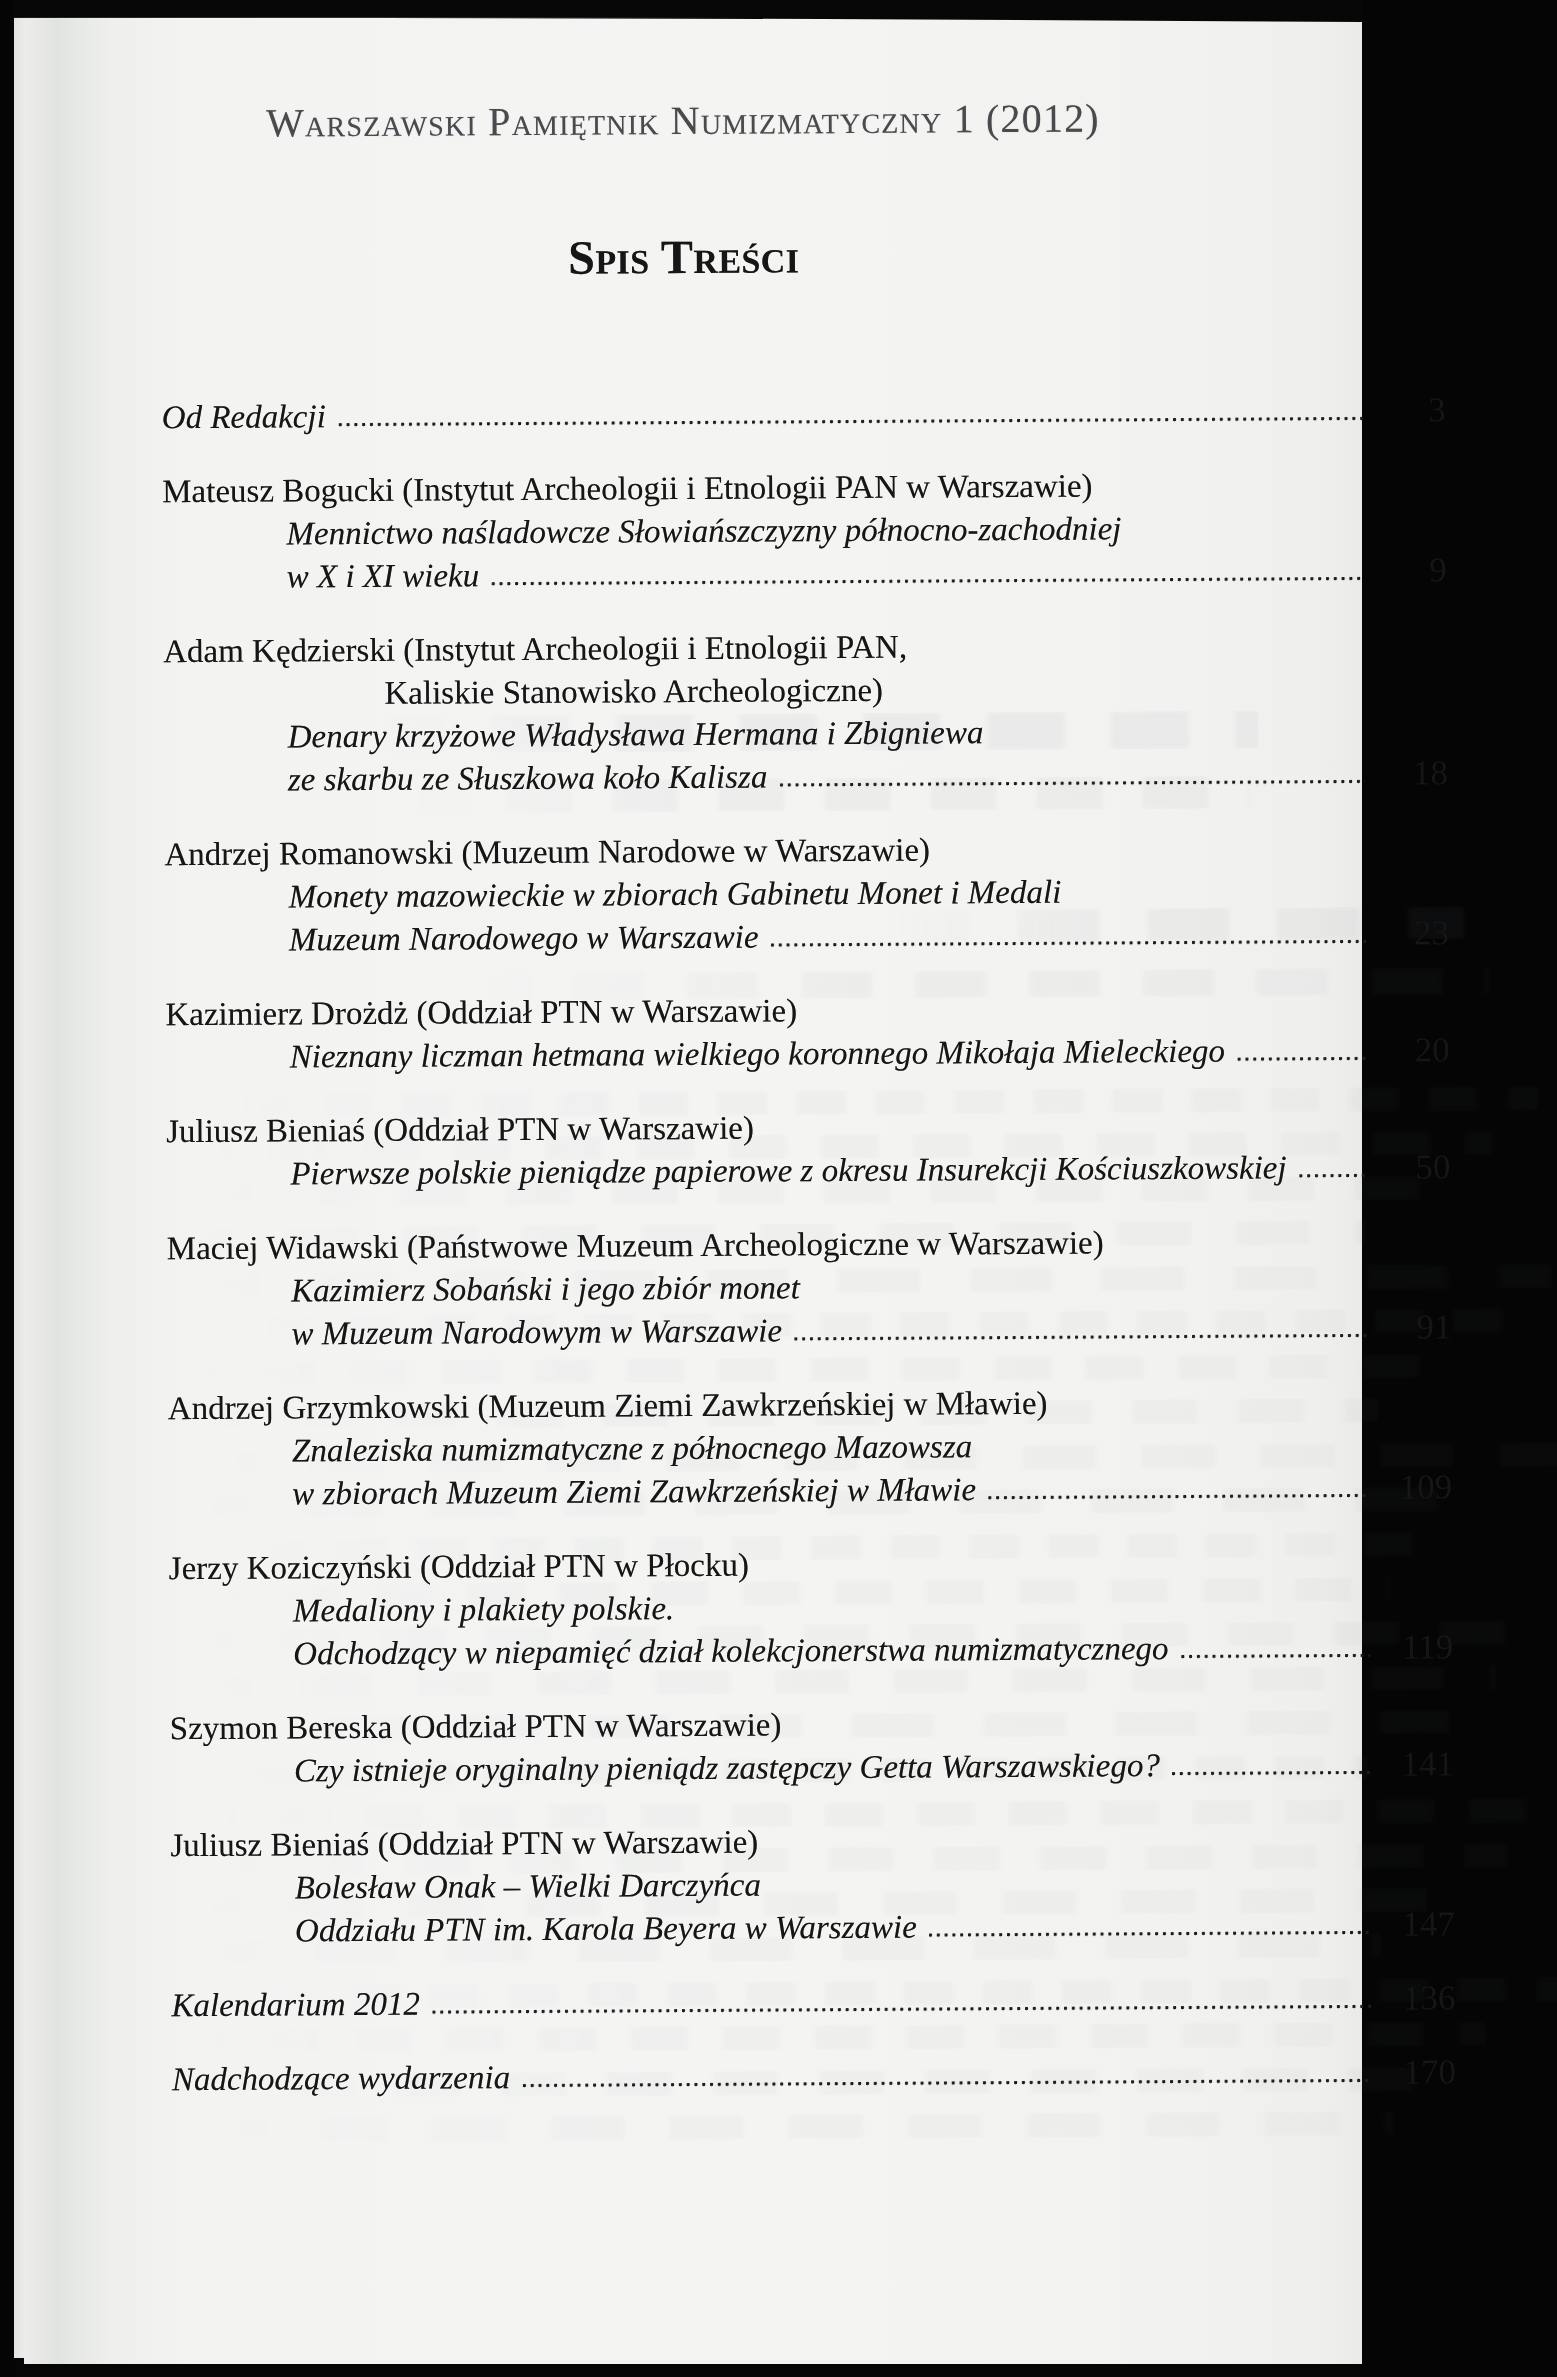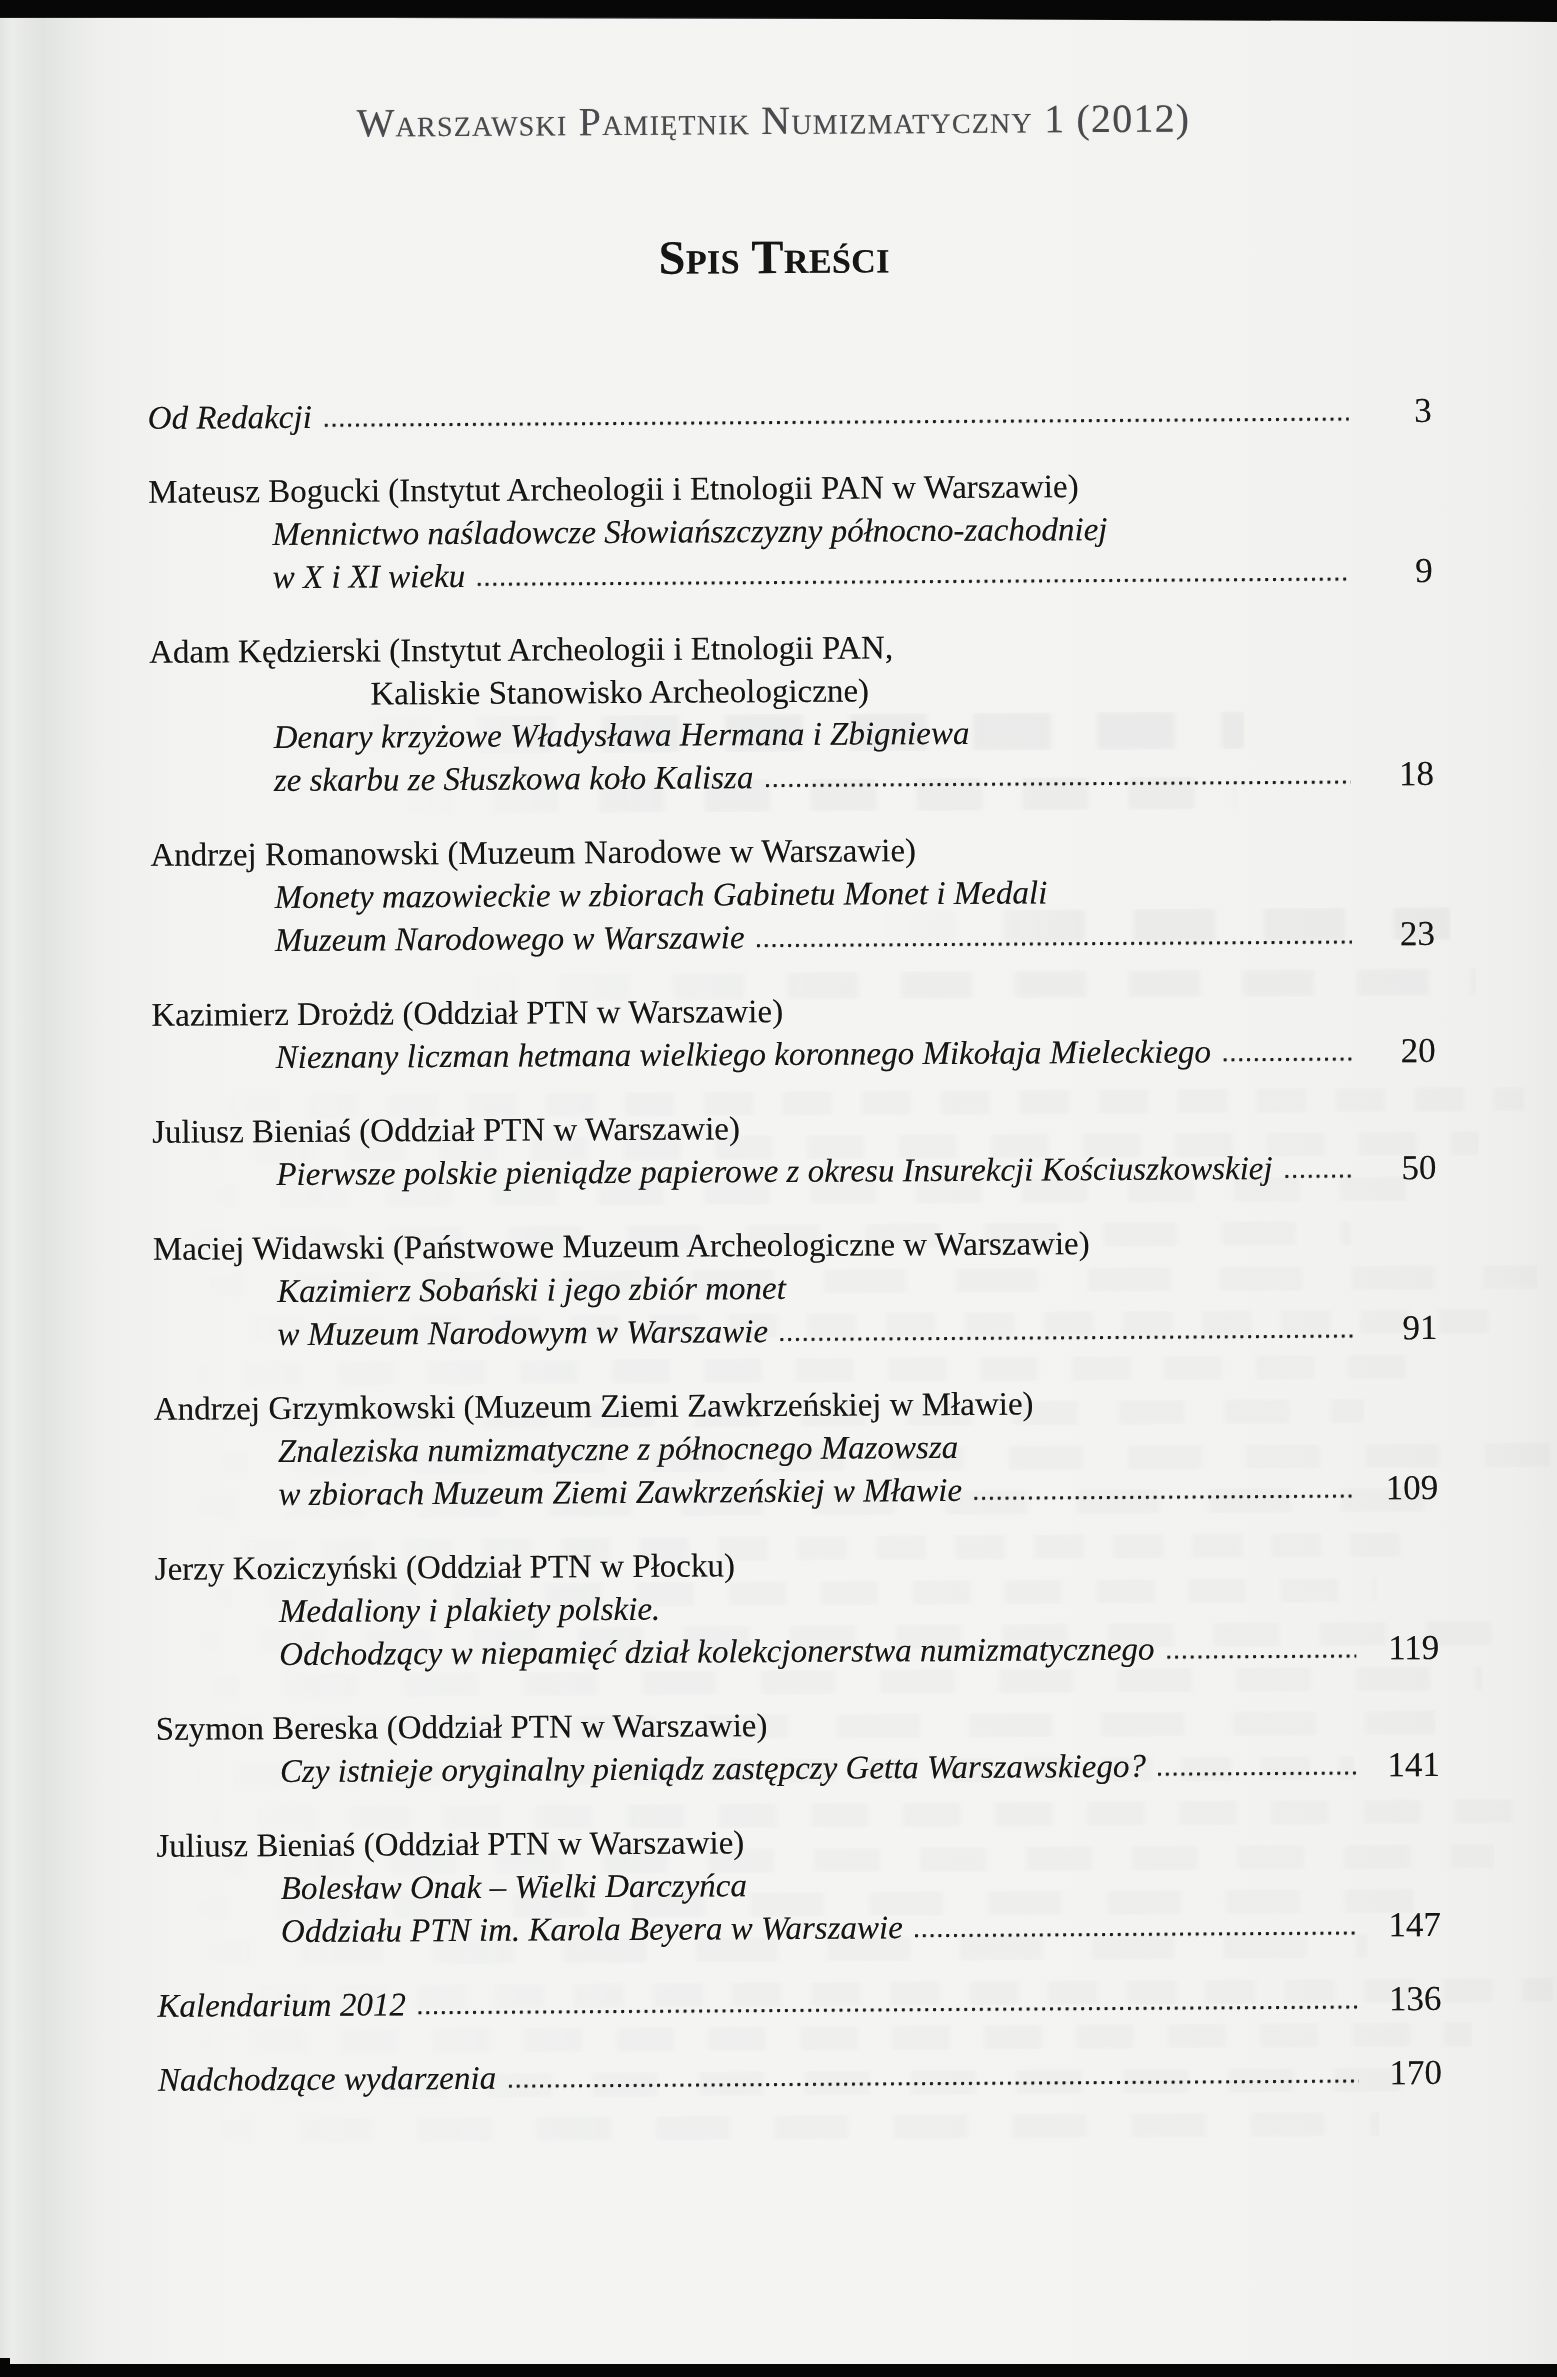--- a/index.html
+++ b/index.html
@@ -1,20 +1,20 @@
 <!DOCTYPE html>
 <html style="--ink: #161616; --header-gray: #4a4a4e;font-size:13.2px"><head>
 <meta charset="utf-8">
 <style>
   html,body{margin:0;padding:0;}
   body{
     width:1557px;height:2377px;overflow:hidden;background:#050505;
     font-family:"Liberation Serif","DejaVu Serif",serif;
   }
-  .page{position:relative;width:1557px;height:2377px;background:#050505;}
+  .page{position:relative;width:1348px;height:2377px;background:#050505;margin-left:14px;}
 
   
   .paper{
     position:absolute;left:0;top:18px;right:0;bottom:13.2px;
     background:
       linear-gradient(90deg,
         #e2e4e2 0px,#ecedeb 11.5px,#e1e3e1 43px,#e7e9e7 64px,
         #eff0ee 99px,#f3f4f2 181px,#f4f4f2 55%,#f2f2f0 85%,
         #efefed 97%,#eaeae8 100%);
   }

